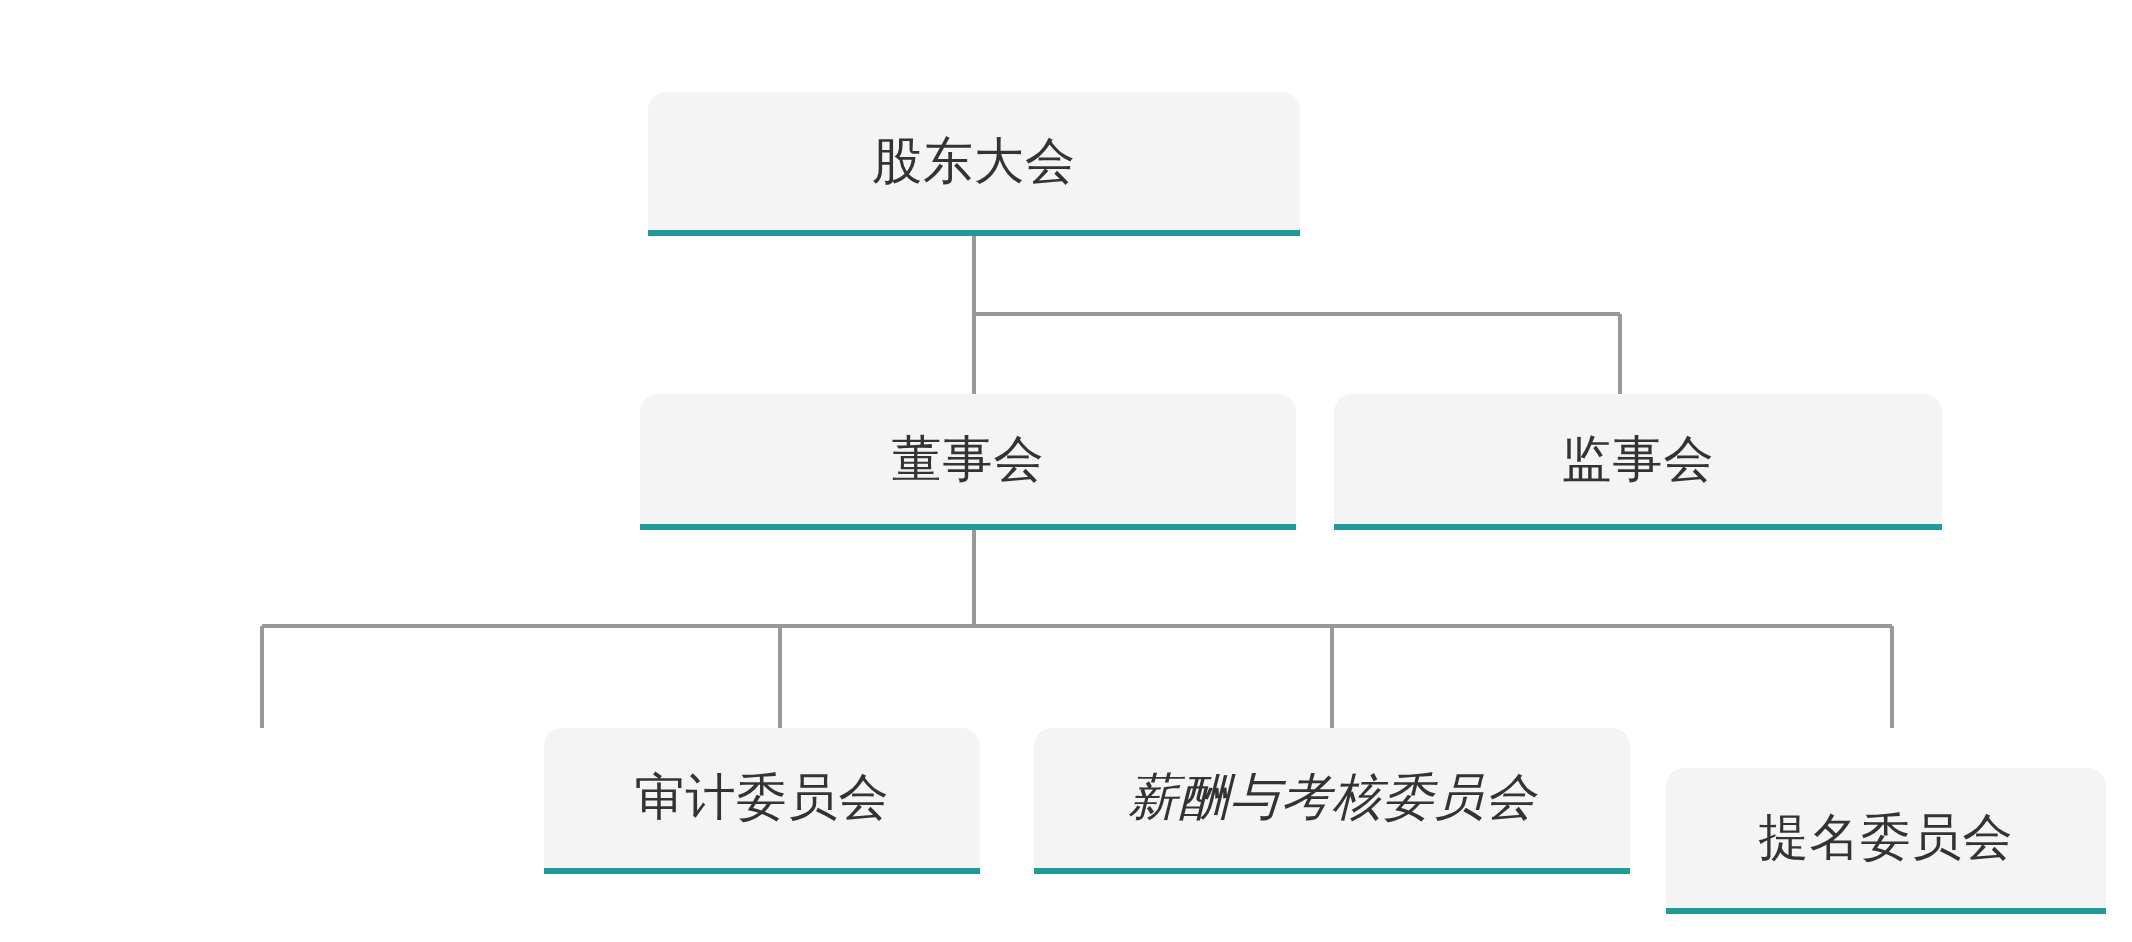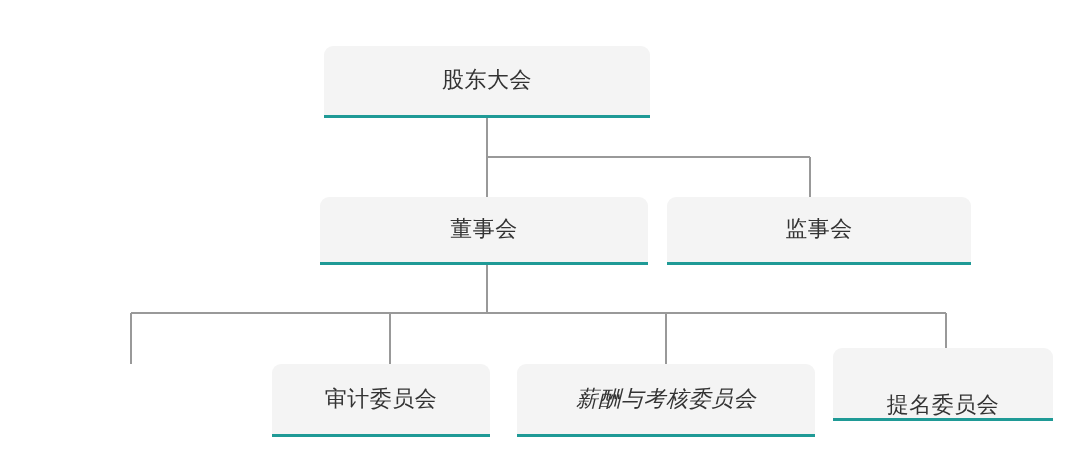--- a/index.html
+++ b/index.html
@@ -35,21 +35,21 @@
     background: #f4f4f4;
     border-top-left-radius: 9px;
     border-top-right-radius: 9px;
     border-bottom: 3px solid #1f9a96;
     display: flex;
     align-items: center;
     justify-content: center;
     text-align: center;
   }
   .node-label {
-    font-size: 22px;
+    font-size: 25px;
     line-height: 1.2;
     color: #333333;
     letter-spacing: 0.5px;
     white-space: nowrap;
     font-weight: 400;
   }
   
   #node-shareholders {
     left: 324px;  top: 46px;  width: 326px;  height: 72px;
   }
@@ -64,21 +64,21 @@
   #node-strategy {
     left: 8px;    top: 364px; width: 247px;  height: 73px;
   }
   #node-audit {
     left: 272px;  top: 364px; width: 218px;  height: 73px;
   }
   #node-remuneration {
     left: 517px;  top: 364px; width: 298px;  height: 73px; font-style: italic;
   }
   #node-nomination {
-    left: 833px;  top: 348px; width: 220px;  height: 73px; align-items: flex-end;
+    left: 833px;  top: 384px; width: 220px;  height: 73px;
   }
 </style>
 </head>
 <body>
 
 <div id="chart-root">
 
   <svg id="connector-layer" viewBox="0 0 1066 471" width="1066" height="471" xmlns="http://www.w3.org/2000/svg">
     <g stroke="#999999" stroke-width="2" fill="none" shape-rendering="crispEdges">
 

